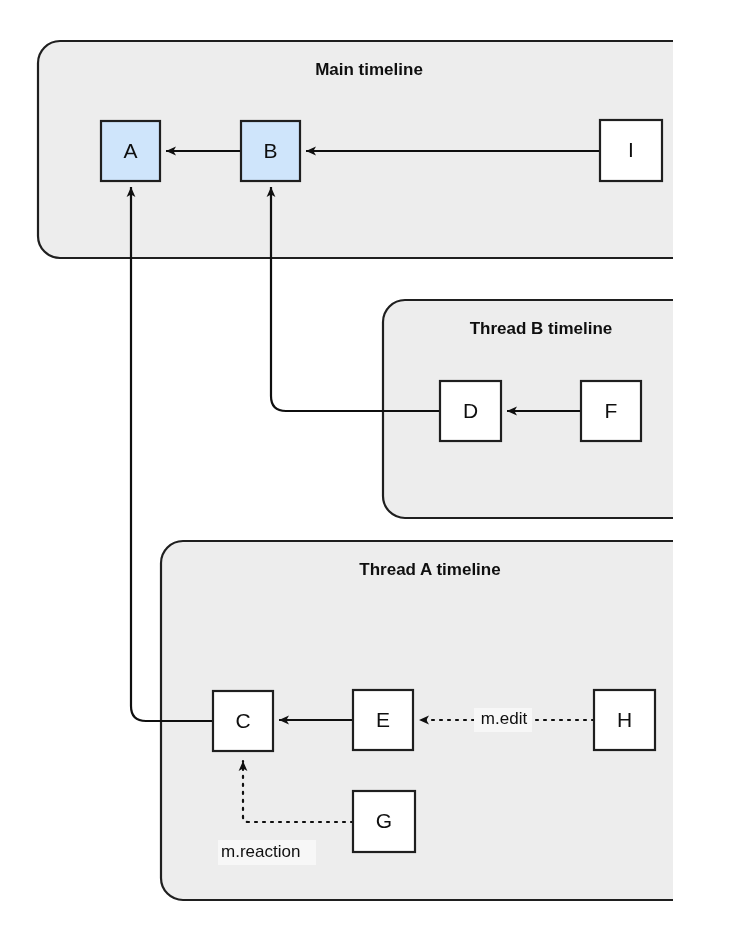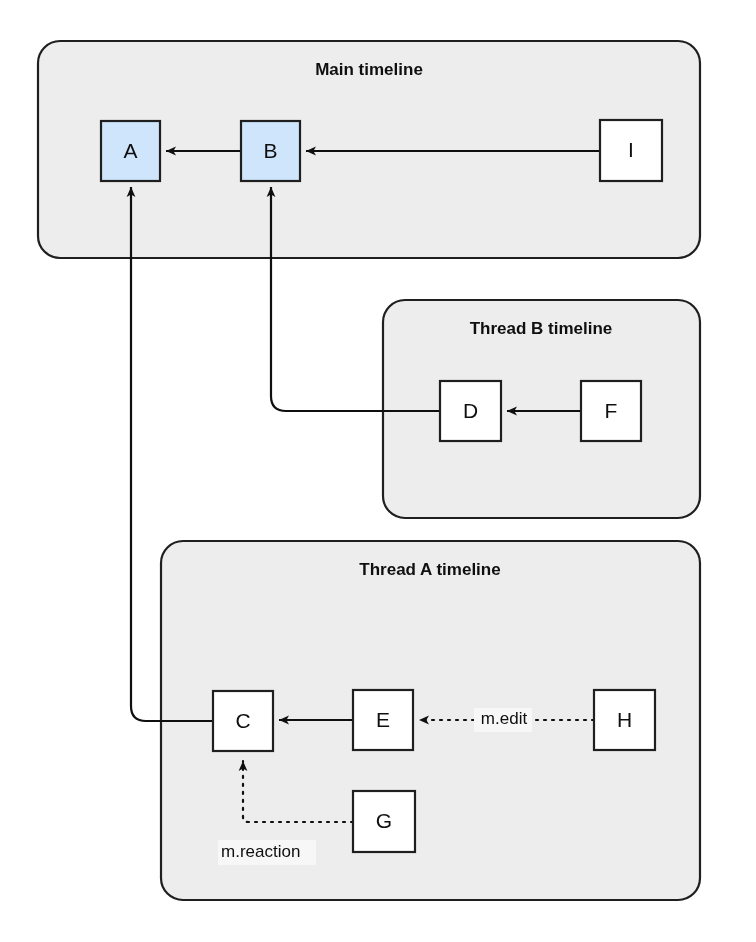--- a/index.html
+++ b/index.html
@@ -2,21 +2,21 @@
 <html><head>
 <meta charset="utf-8">
 <style>
   html, body {
     margin: 0;
     padding: 0;
     background: #ffffff;
   }
   #canvas {
     position: relative;
-    width: 756px;
+    width: 673px;
     height: 942px;
     background: #ffffff;
     overflow: hidden;
     font-family: "Liberation Sans", sans-serif;
   }
   svg#diagram {
     position: absolute;
     left: 0;
     top: 0;
     width: 756px;

